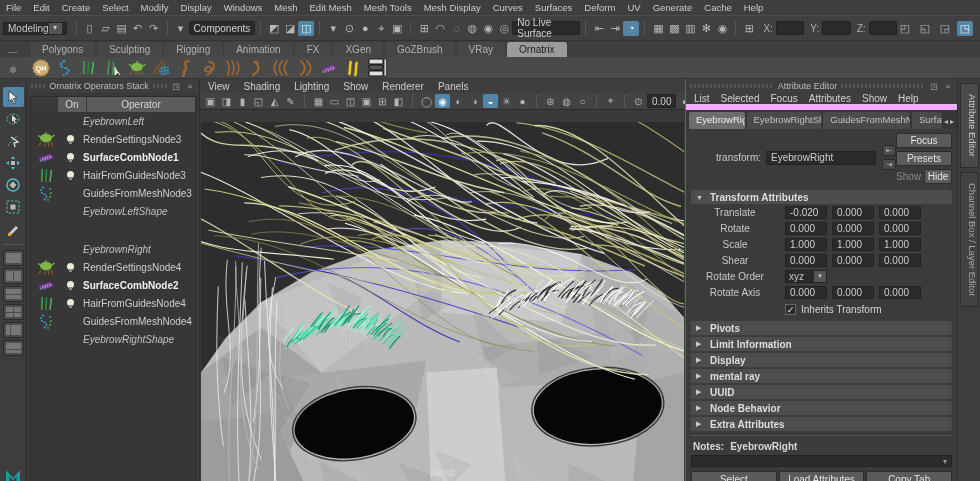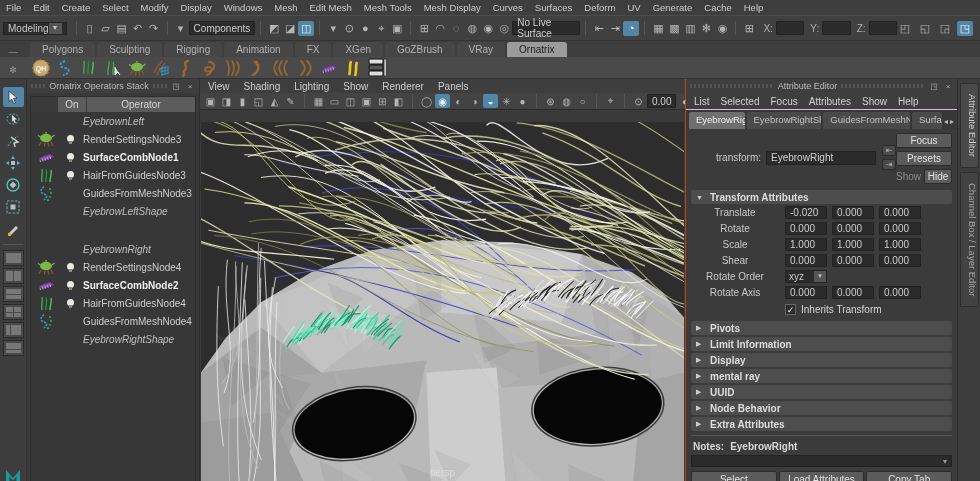--- a/index.html
+++ b/index.html
@@ -67,21 +67,21 @@
   
   #viewport{width:486px;display:flex;flex-direction:column;background:#3a3a3a;border-right:1px solid #c2410c}
   #vp-menus{height:14px;display:flex;gap:14px;align-items:center;padding-left:8px;font-size:10px;color:#cdcdcd;background:#3e3e3e}
   #vp-toolbar{height:17px;display:flex;align-items:center;gap:1px;padding:0 3px;background:#434343;border-bottom:1px solid #2b2b2b}
   #vp-toolbar .ic{width:15px;height:14px;font-size:10px}
   #vp-canvas{flex:1;position:relative;background:#2d2d2d;margin:12px 1px 4px 1px}
   #vp-canvas svg{position:absolute;inset:0}
   #persp-label{position:absolute;bottom:10px;left:50%;transform:translateX(-50%);color:#dcdcdc;font-size:10px}
   
   #ae{width:271px;background:#3b3b3b;display:flex;flex-direction:column}
-  #ae-menus{height:17px;display:flex;gap:11px;align-items:center;padding-left:8px;font-size:10px;color:#d2d2d2;background:#3e3e3e;border-bottom:1px solid #f0abfc}
+  #ae-menus{height:17px;display:flex;gap:11px;align-items:center;padding-left:8px;font-size:10px;color:#d2d2d2;background:#3e3e3e;border-bottom:6px solid #f0abfc}
   #ae-tabs{height:19px;display:flex;align-items:flex-end;background:#373737;padding-left:3px}
   .ae-tab{height:17px;padding:2px 7px;font-size:9.5px;color:#c3c3c3;background:#4a4a4a;margin-right:2px;
           border-radius:2px 2px 0 0;white-space:nowrap;overflow:hidden}
   .ae-tab.active{background:#6e6e6e;color:#f2f2f2}
   #ae-tab-arrows{margin-left:auto;display:flex;gap:2px;padding:0 3px 3px 0;color:#bbb;font-size:8px}
   #ae-body{flex:1;display:flex;flex-direction:column;padding:4px 5px 0 5px;overflow:hidden}
   #transform-block{display:flex;margin-bottom:6px}
   #transform-left{flex:1}
   .tf-row{display:flex;align-items:center;margin-top:12px}
   .tf-row .lab{width:70px;text-align:right;margin-right:5px;font-size:10px;color:#c9c9c9}

